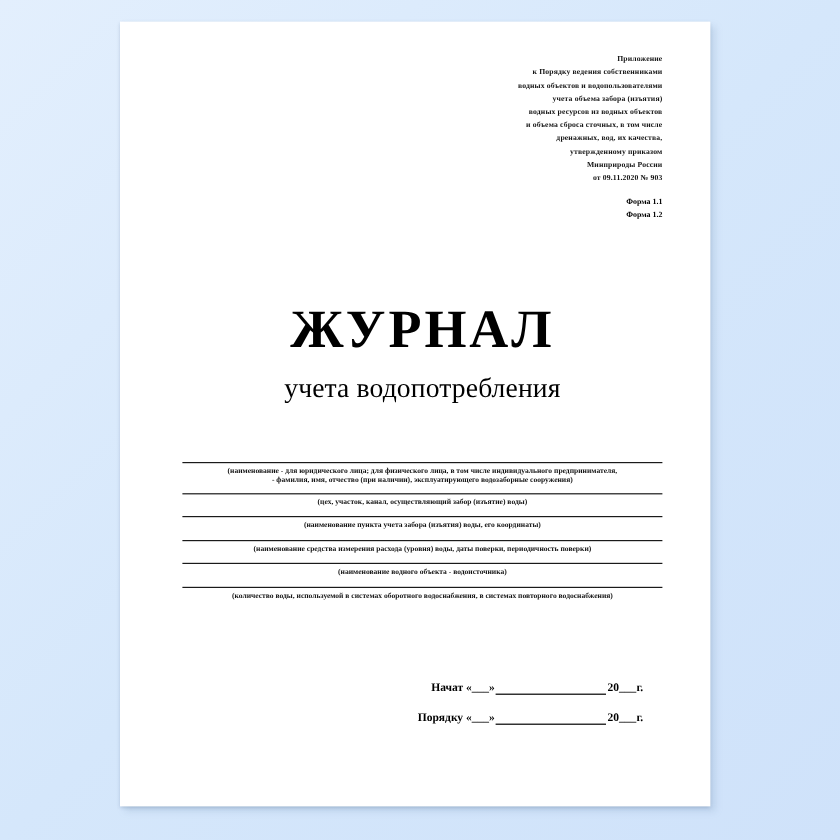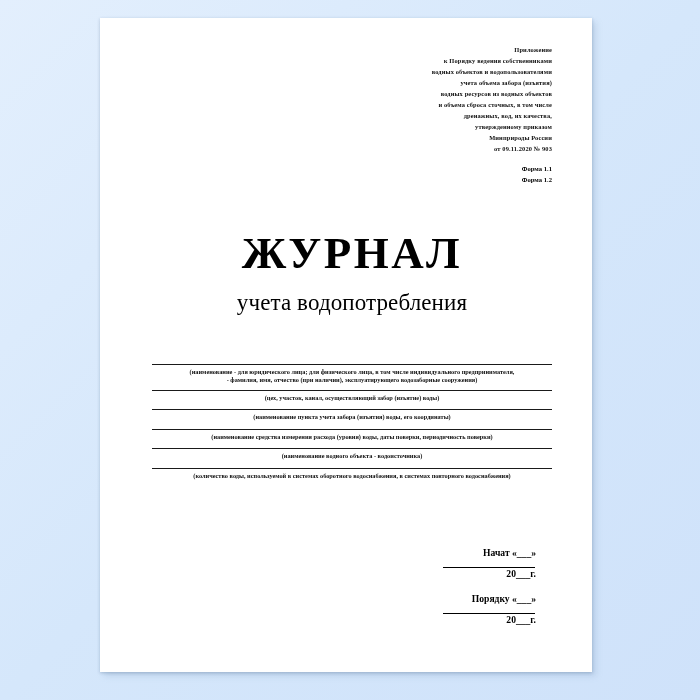--- a/index.html
+++ b/index.html
@@ -64,21 +64,21 @@
     margin-top: 9px;
     font-size: 6.6px;
     line-height: 1.72;
     font-weight: 700;
     color: #000;
   }
   .forms .ln { display: block; }
 
   
   .title-wrap {
-    margin-top: 45px;
+    margin-top: 66px;
     text-align: center;
   }
   .title-main {
     font-size: 45px;
     font-weight: 700;
     letter-spacing: 0.055em;
     color: #000;
     line-height: 1;
   }
   .title-sub1 {
@@ -129,21 +129,20 @@
     font-size: 9.6px;
     font-weight: 700;
     color: #000;
   }
   .date-row {
     display: flex;
     justify-content: flex-end;
     align-items: flex-end;
     margin-bottom: 14px;
     white-space: nowrap;
-    flex-direction: column;
   }
   .date-label { }
   .date-fill {
     display: inline-block;
     border-bottom: 1px solid #000;
     width: 92px;
     height: 9px;
     margin: 0 1px;
   }
 </style>

